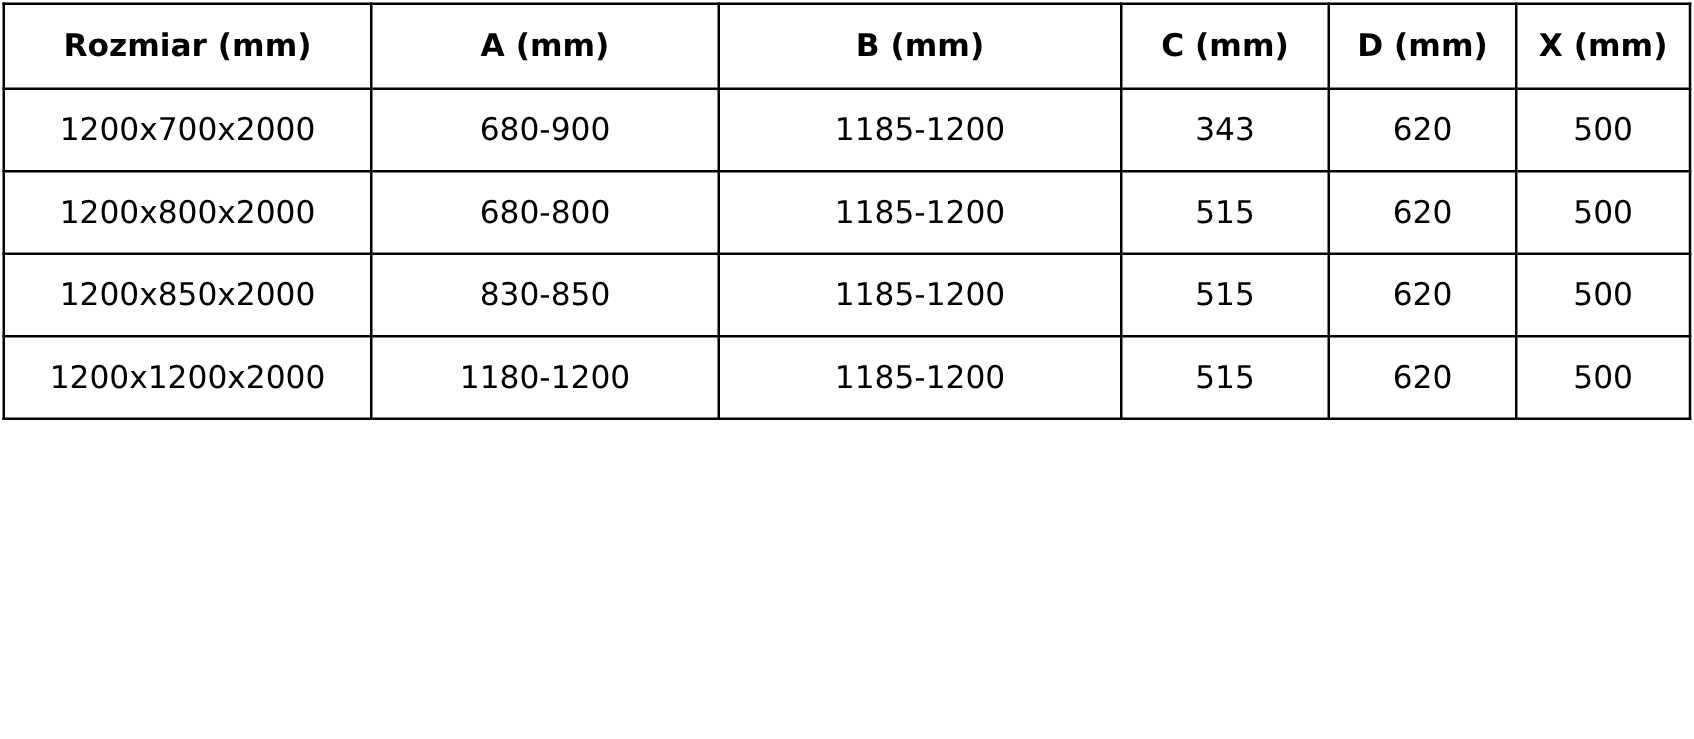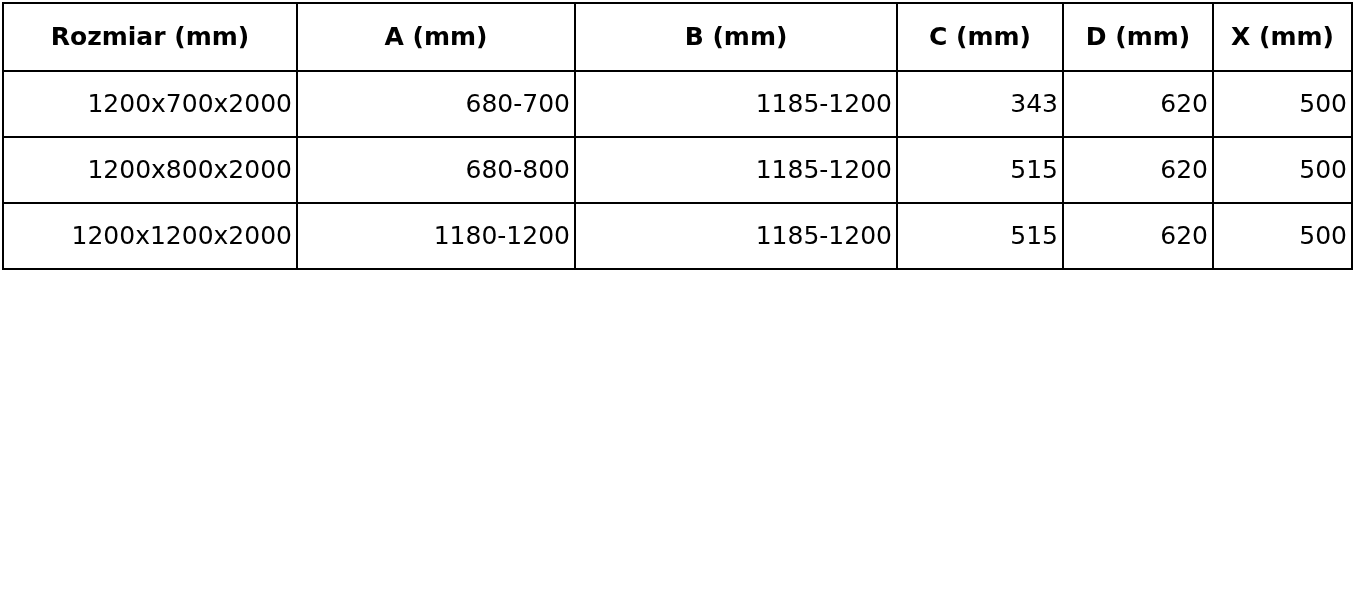--- a/index.html
+++ b/index.html
@@ -37,21 +37,20 @@
     line-height: 1.1;
     padding: 0 4px;
     white-space: nowrap;
   }
   table.size-table thead th {
     font-weight: bold;
     height: 66px;
   }
   table.size-table tbody td {
     font-weight: normal;
-    text-align: right;
   }
   
   col.c0 { width: 294px; }
   col.c1 { width: 278px; }
   col.c2 { width: 322px; }
   col.c3 { width: 166px; }
   col.c4 { width: 150px; }
   col.c5 { width: 139px; }
 </style>
 </head>
@@ -73,29 +72,37 @@
         <th>A (mm)</th>
         <th>B (mm)</th>
         <th>C (mm)</th>
         <th>D (mm)</th>
         <th>X (mm)</th>
       </tr>
     </thead>
     <tbody>
       <tr>
         <td>1200x700x2000</td>
-        <td>680-700</td>
+        <td>680-900</td>
         <td>1185-1200</td>
         <td>343</td>
         <td>620</td>
         <td>500</td>
       </tr>
       <tr>
         <td>1200x800x2000</td>
         <td>680-800</td>
+        <td>1185-1200</td>
+        <td>515</td>
+        <td>620</td>
+        <td>500</td>
+      </tr>
+      <tr>
+        <td>1200x850x2000</td>
+        <td>830-850</td>
         <td>1185-1200</td>
         <td>515</td>
         <td>620</td>
         <td>500</td>
       </tr>
       <tr>
         <td>1200x1200x2000</td>
         <td>1180-1200</td>
         <td>1185-1200</td>
         <td>515</td>

